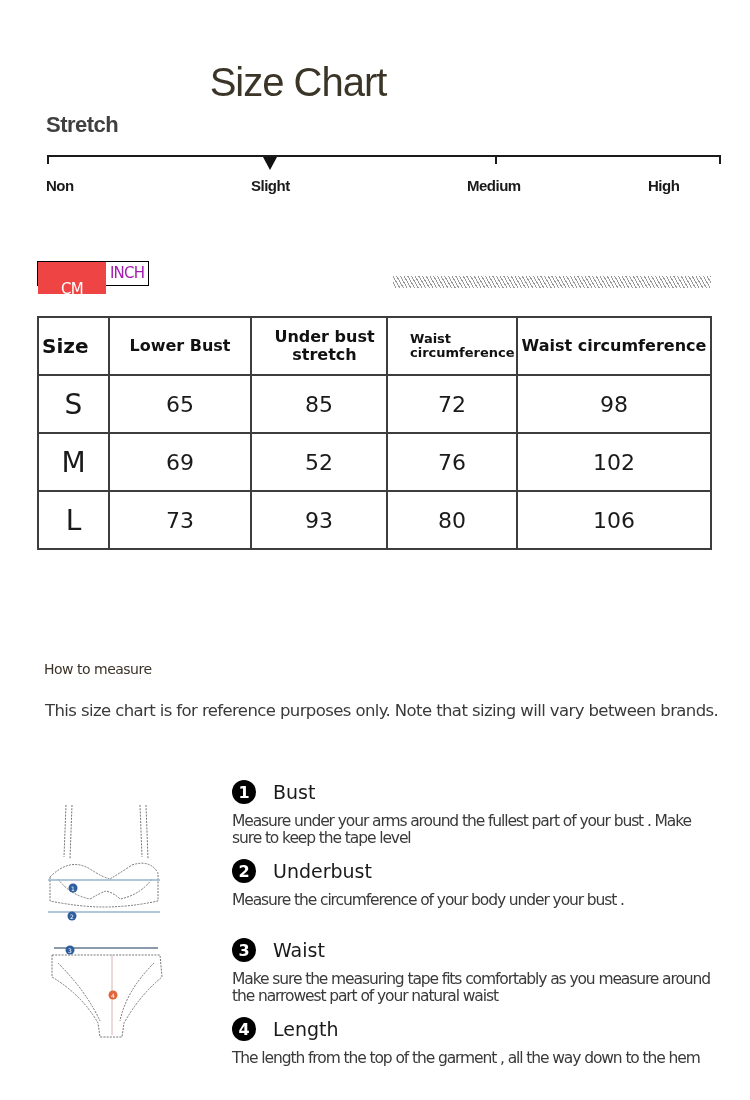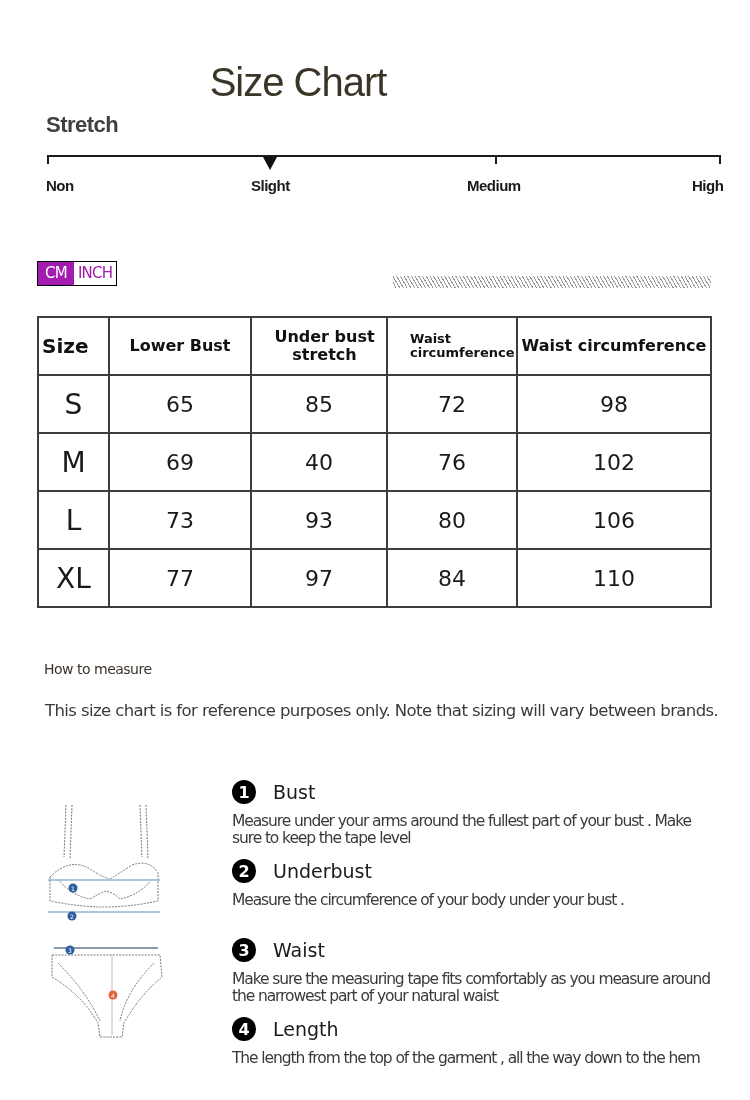--- a/index.html
+++ b/index.html
@@ -9,21 +9,21 @@
   .title { left: 0; width: 596px; top: 60px; text-align: center; font-size: 40px; color: #3b3528; letter-spacing: -1px; font-family: "Liberation Sans", sans-serif; }
   .stretch-label { left: 46px; top: 112px; font-size: 22px; font-weight: bold; color: #404040; letter-spacing: -0.5px; }
 
   .scale-line { left: 47px; top: 155px; width: 674px; height: 2px; background: #1a1a1a; }
   .tick { top: 155px; width: 2px; height: 9px; background: #1a1a1a; }
   .marker { top: 157px; width: 0; height: 0; border-left: 7px solid transparent; border-right: 7px solid transparent; border-top: 13px solid #111; }
   .scale-lbl { top: 177px; font-size: 15px; font-weight: bold; color: #1a1a1a; letter-spacing: -0.5px; }
 
   .unit-toggle { left: 37px; top: 261px; height: 25px; display: flex; border: 1px solid #000; box-sizing: border-box; }
   .unit-toggle .u { font-size: 15px; line-height: 23px; padding: 0 4px; font-family: "DejaVu Sans", sans-serif; letter-spacing: -0.8px; }
-  .unit-toggle .u.active { background: #a21caf; color: #fff; width: 36px; text-align: center; padding: 0; }
+  .unit-toggle .u.active { background: #ef4444; color: #fff; width: 36px; text-align: center; padding: 16px; }
   .unit-toggle .u.inactive { background: #fff; color: #a21caf; }
 
   .hatch { left: 393px; top: 276px; width: 318px; height: 12px;
     background: repeating-linear-gradient(60deg, transparent 0px, transparent 2.2px, #888 2.2px, #888 3.2px); opacity: 0.85; }
 
   table.sizes { position: absolute; left: 37px; top: 316px; width: 673px; border-collapse: collapse; table-layout: fixed; }
   table.sizes th, table.sizes td { border: 2px solid #3d3d3d; height: 56px; padding: 0; text-align: center; }
   table.sizes th { font-family: "DejaVu Sans", sans-serif; font-weight: bold; font-size: 16px; color: #111; line-height: 1.1; }
   table.sizes th.left { text-align: center; padding-left: 11px; }
   table.sizes th.size-h { font-size: 20px; text-align: left; padding-left: 3px; }
@@ -51,21 +51,21 @@
 
 <div>
   <div class="abs scale-line"></div>
   <div class="abs tick" style="left:47px"></div>
   <div class="abs tick" style="left:495px"></div>
   <div class="abs tick" style="left:719px"></div>
   <div class="abs marker" style="left:263px"></div>
   <div class="abs scale-lbl" style="left:46px">Non</div>
   <div class="abs scale-lbl" style="left:251px">Slight</div>
   <div class="abs scale-lbl" style="left:467px">Medium</div>
-  <div class="abs scale-lbl" style="left:692px">High</div>
+  <div class="abs scale-lbl" style="left:648px">High</div>
 </div>
 
 <div class="abs unit-toggle">
   <span class="u active">CM</span>
   <span class="u inactive">INCH</span>
 </div>
 
 <div class="abs hatch"></div>
 
 <table class="sizes">
@@ -89,37 +89,30 @@
     <tr>
       <td class="size">S</td>
       <td>65</td>
       <td>85</td>
       <td>72</td>
       <td>98</td>
     </tr>
     <tr>
       <td class="size">M</td>
       <td>69</td>
-      <td>40</td>
+      <td>52</td>
       <td>76</td>
       <td>102</td>
     </tr>
     <tr>
       <td class="size">L</td>
       <td>73</td>
       <td>93</td>
       <td>80</td>
       <td>106</td>
-    </tr>
-    <tr>
-      <td class="size">XL</td>
-      <td>77</td>
-      <td>97</td>
-      <td>84</td>
-      <td>110</td>
     </tr>
   </tbody>
 </table>
 
 <div class="abs htm-title">How to measure</div>
 <div class="abs htm-note">This size chart is for reference purposes only. Note that sizing will vary between brands.</div>
 
 <div class="abs illus">
   <svg width="130" height="250" viewBox="0 0 130 250" xmlns="http://www.w3.org/2000/svg">
 

